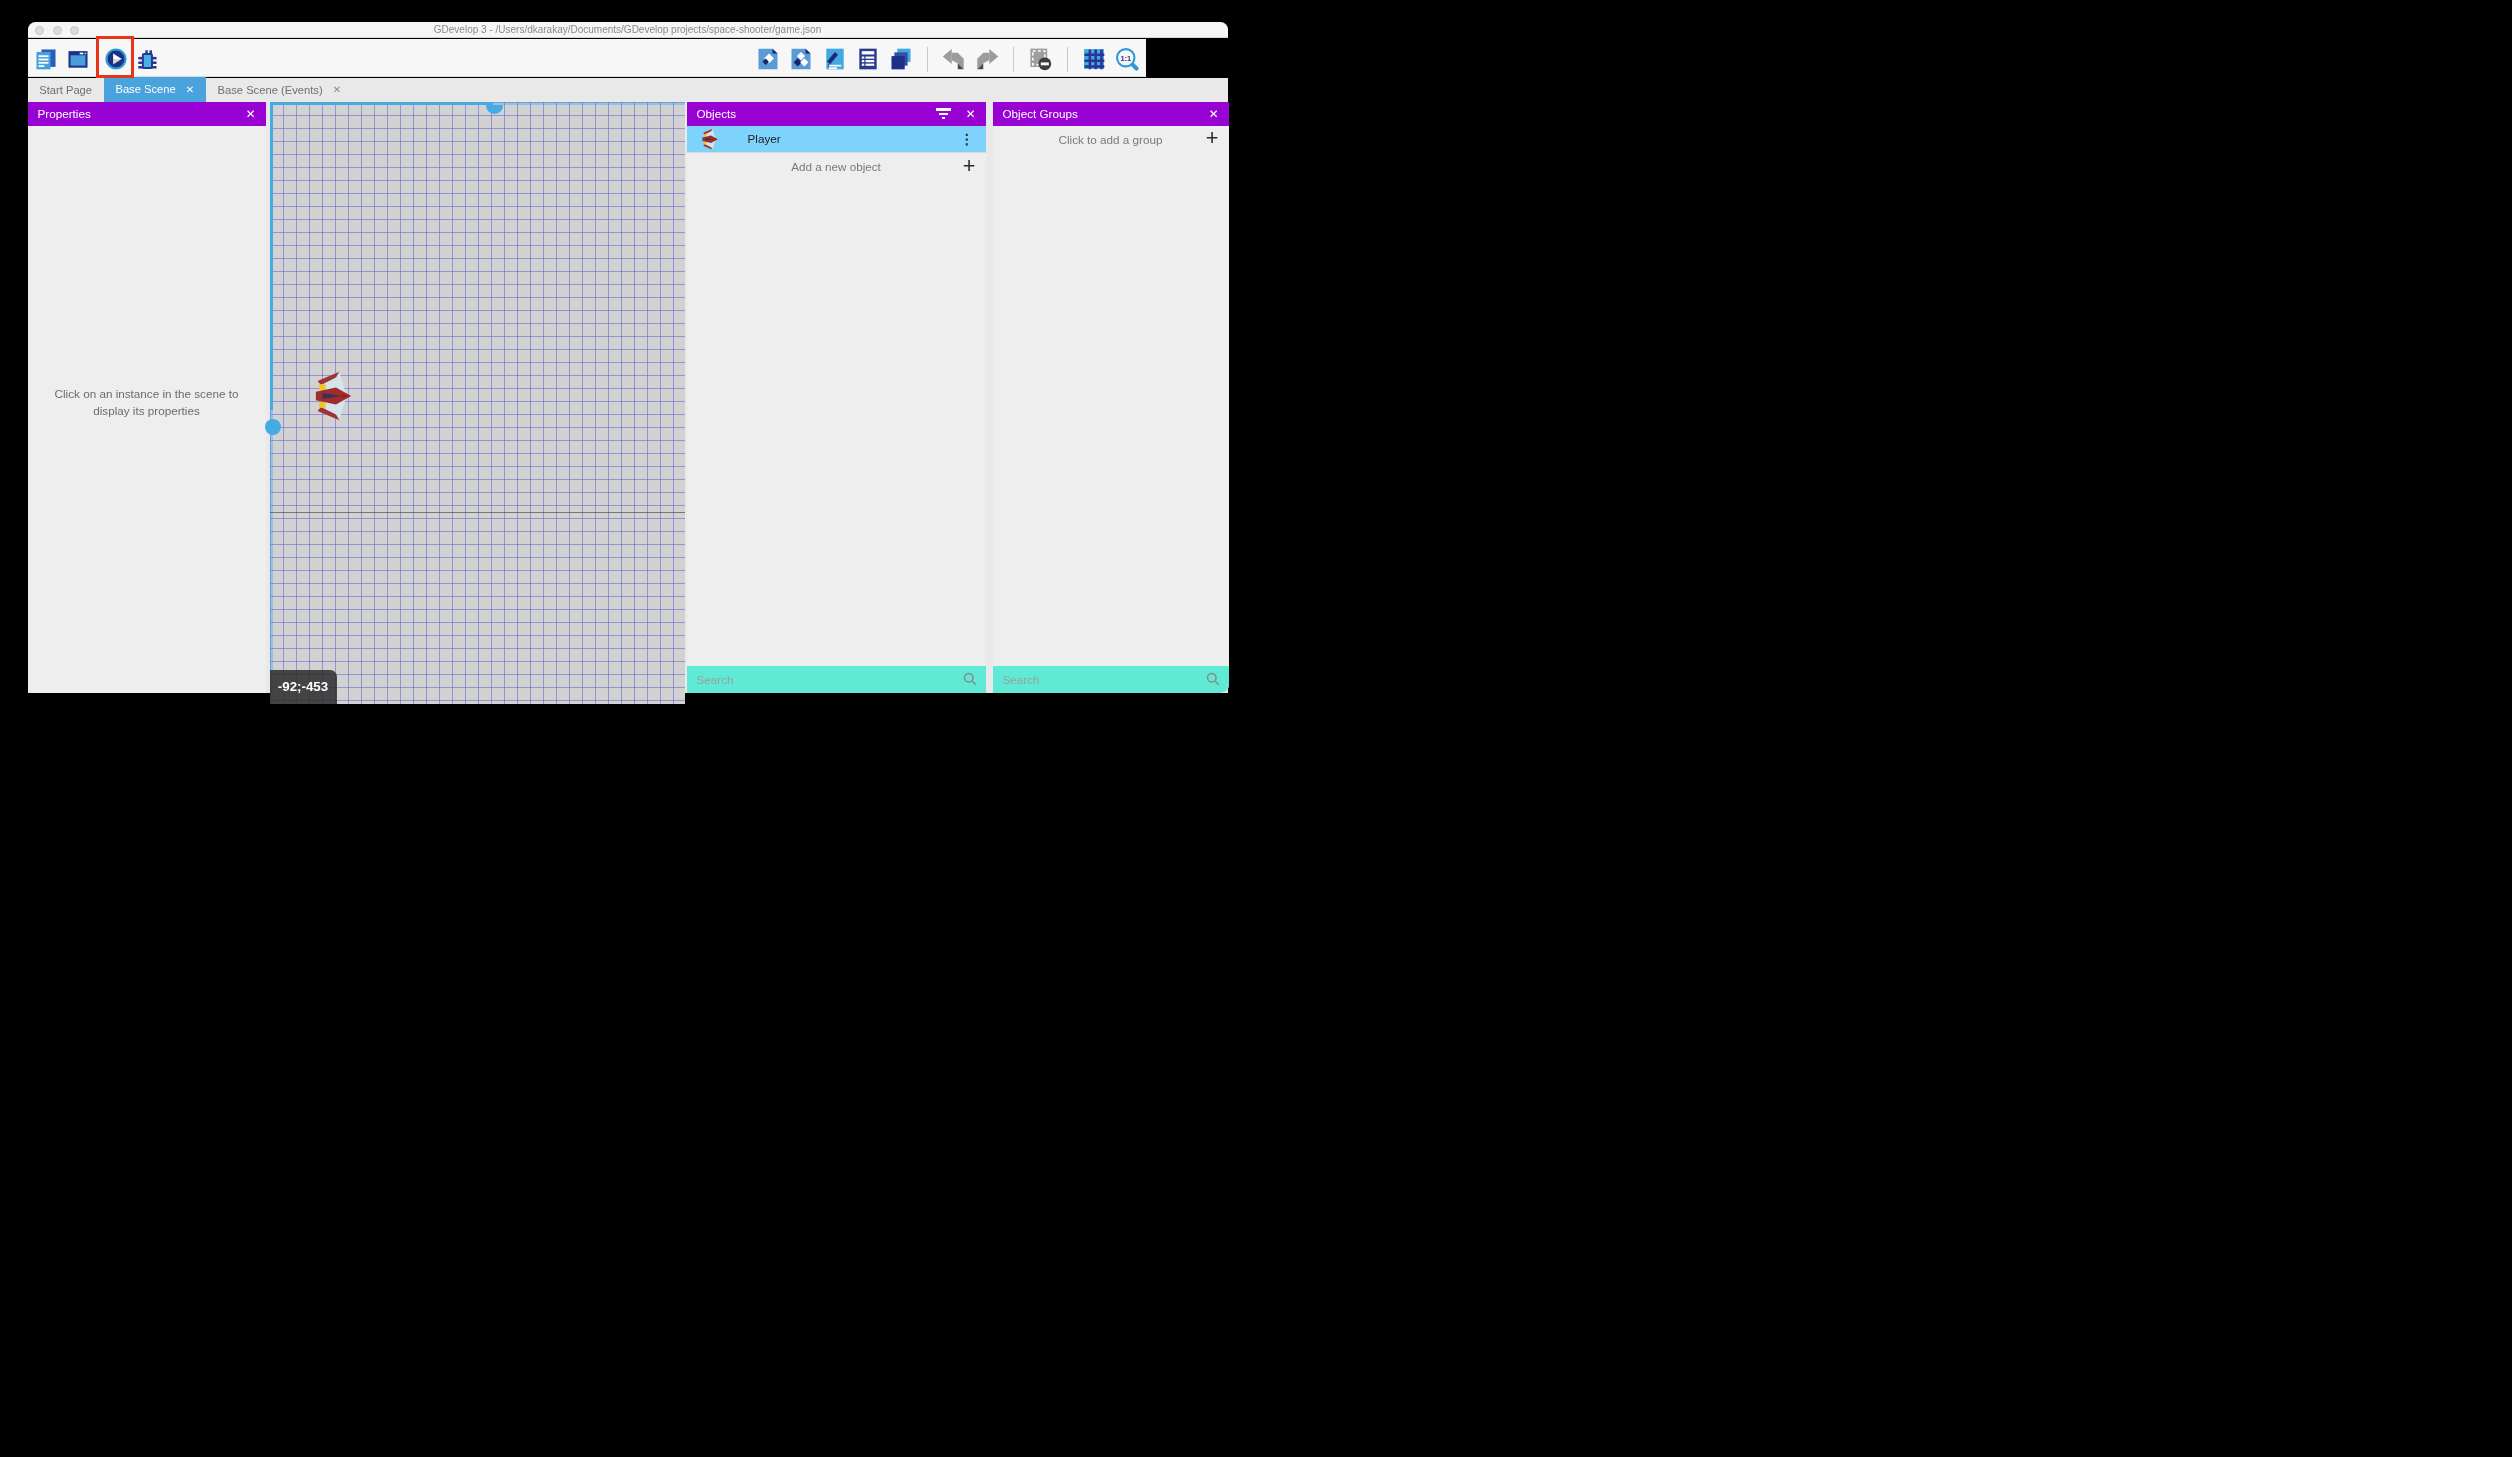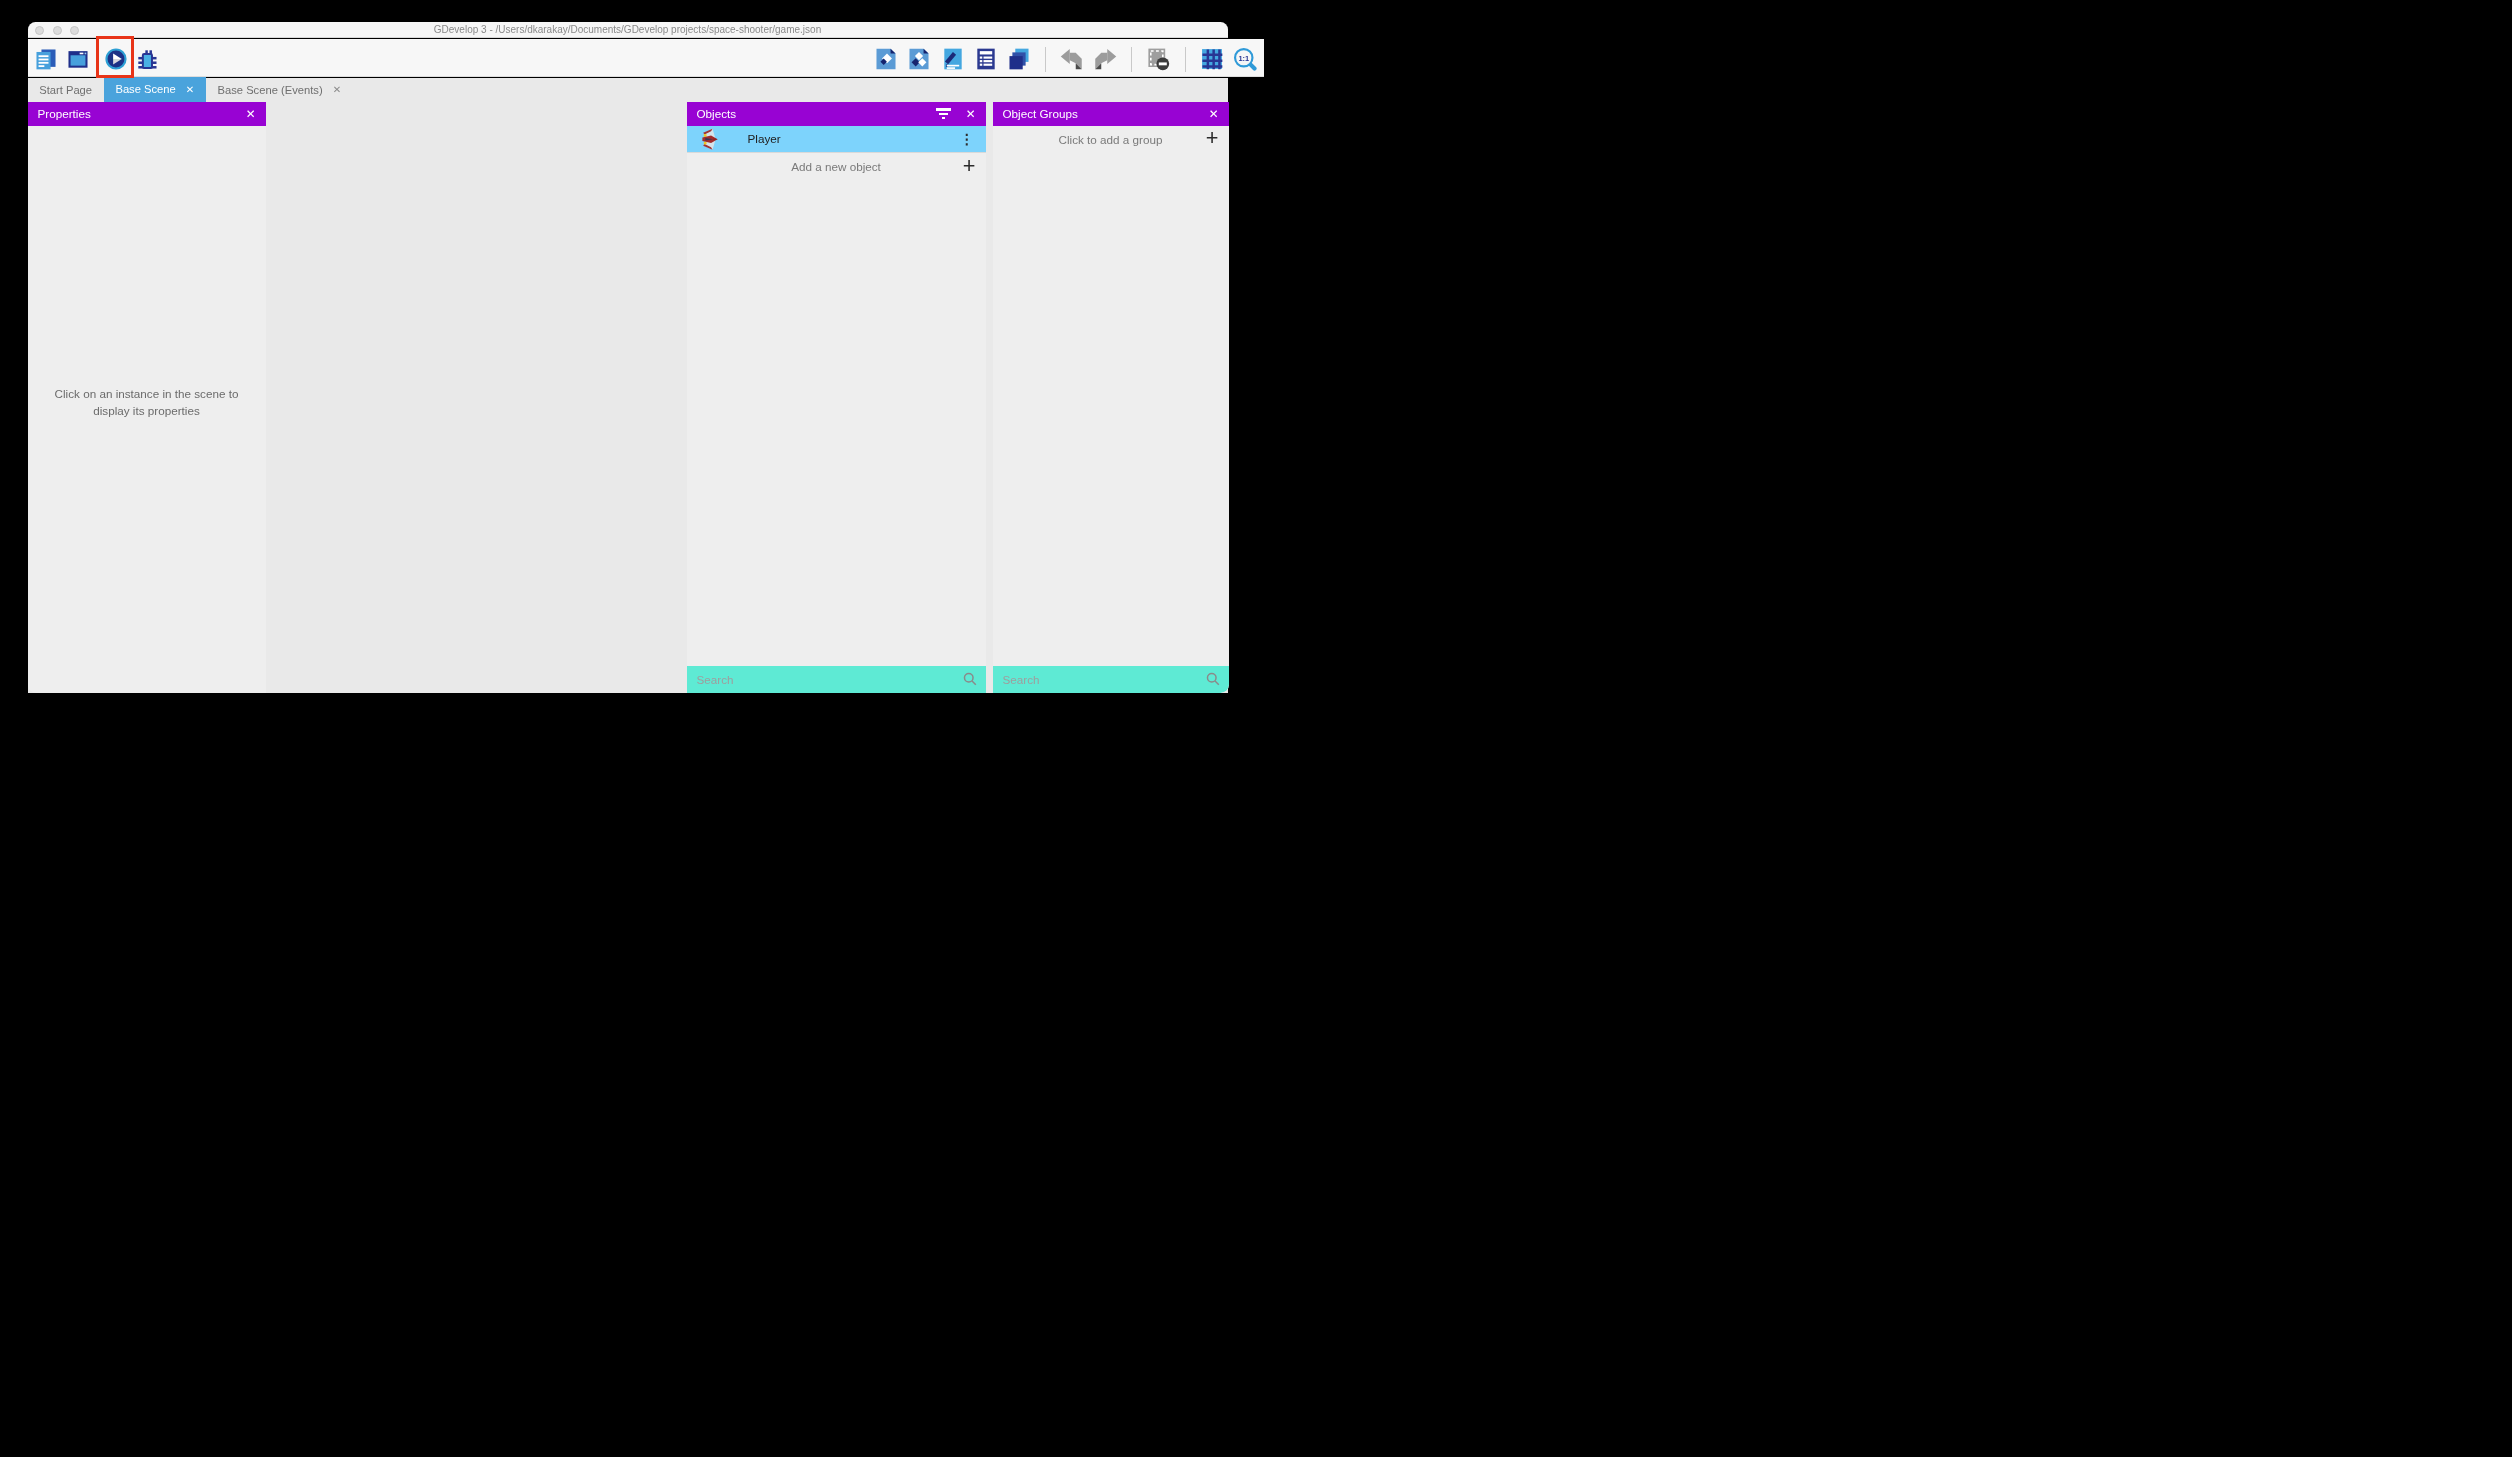--- a/index.html
+++ b/index.html
@@ -9,21 +9,21 @@
 
   
   .titlebar { position:absolute; left:0; top:0; width:1200px; height:16.7px;
               background:#f6f6f6; border-radius:7.5px 7.5px 0 0; border-bottom:0.8px solid #d8d8d8; }
   .tl-dot { position:absolute; top:4.2px; width:9.2px; height:9.2px; border-radius:50%;
             background:#dcdcdc; border:0.8px solid #c6c6c6; }
   .window-title { position:absolute; left:0; right:0; top:2.5px; text-align:center;
                   font-size:10px; color:#8a8a8a; white-space:nowrap; }
 
   
-  .toolbar { position:absolute; left:0; top:17.5px; width:1236px; height:38px;
+  .toolbar { position:absolute; left:0; top:17.5px; width:1118px; height:38px;
              background:#f7f7f7; border-bottom:0.8px solid #ddd; }
   .tb-icon { position:absolute; width:24px; height:24px; top:7.5px; }
   .play-highlight { position:absolute; left:68px; top:-3.3px; width:38px; height:42px;
                     border:3.3px solid #e83418; z-index:5; }
   .tb-right { position:absolute; right:6.7px; top:7.5px; height:25px; display:flex;
               align-items:center; gap:9.2px; }
   .tb-right svg { width:24px; height:24px; display:block; }
   .tb-sep { width:0.8px; height:25px; background:#c9c9c9; margin:0 5px; }
 
   
@@ -245,20 +245,33 @@
   <div class="main">
 
     <div class="panel" id="properties-panel">
       <div class="panel-header">
         <span class="ph-title">Properties</span>
         <span class="ph-close">✕</span>
       </div>
       <div class="empty-msg">Click on an instance in the scene to display its properties</div>
     </div>
 
+    <div id="scene-canvas">
+      <div class="hsb-line"></div>
+      <div class="hsb-track"></div>
+      <div class="hsb-handle"></div>
+      <div class="vsb-line"></div>
+      <div class="vsb-track"></div>
+      <div class="vsb-handle"></div>
+      <div class="window-bound-line"></div>
+      <svg class="player-instance" viewBox="0 0 88 124">
+        <use href="#ship"></use>
+      </svg>
+      <div class="coords-tooltip">-92;-453</div>
+    </div>
 
     <div class="panel" id="objects-panel">
       <div class="panel-header">
         <span class="ph-title">Objects</span>
         <div class="filter-icon">
           <div style="width:15px"></div>
             <div style="width:9.2px"></div>
             <div style="width:3.3px"></div>
         </div>
         <span class="ph-close">✕</span>

